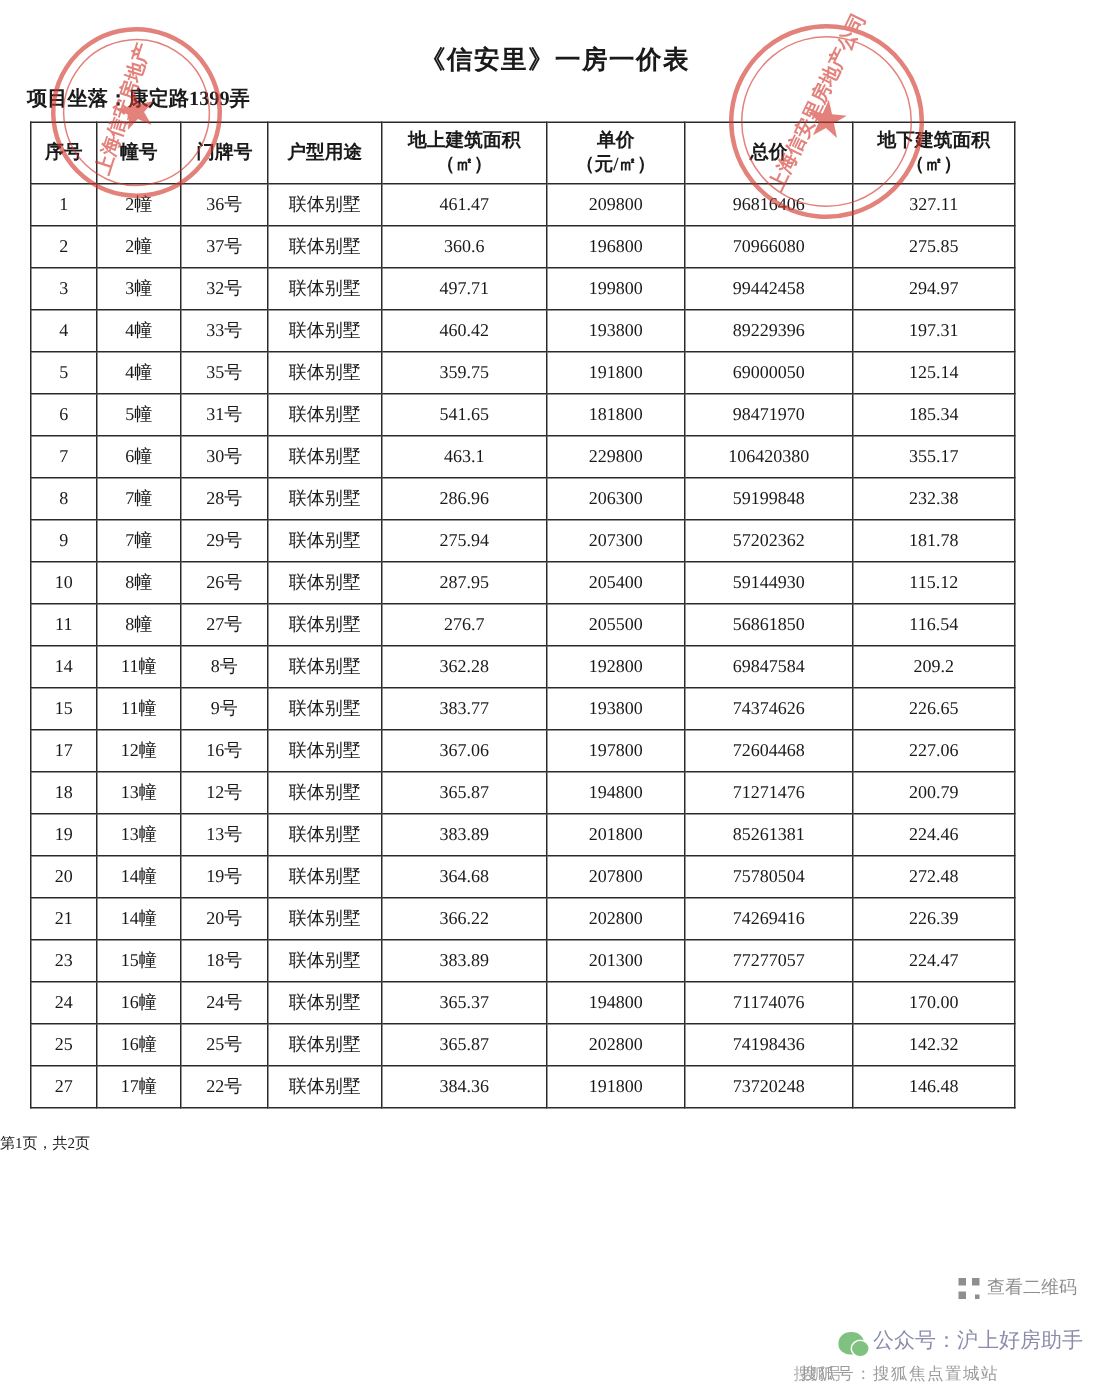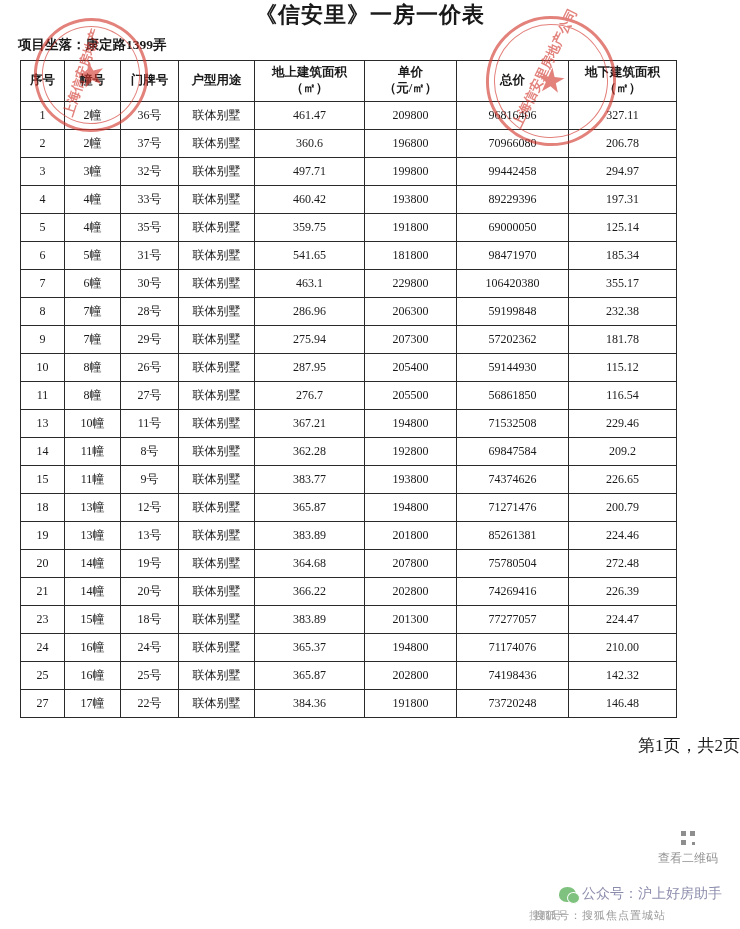--- a/index.html
+++ b/index.html
@@ -15,23 +15,24 @@
     position: relative;
     overflow: hidden;
   }
   .page {
     position: relative;
     width: 740px;
     height: 929px;
   }
   .doc-title {
     text-align: center;
-    font-size: 22px;
+    font-size: 17px;
     font-weight: bold;
     letter-spacing: 1px;
+    padding-top: 28px;
     padding-bottom: 6px;
   }
   .subtitle {
     font-size: 13.5px;
     font-weight: bold;
     padding-left: 18px;
     padding-bottom: 6px;
   }
   table.price-table {
     border-collapse: collapse;
@@ -60,24 +61,23 @@
   .col-idx { width: 44px; }
   .col-bldg { width: 56px; }
   .col-door { width: 58px; }
   .col-type { width: 76px; }
   .col-area { width: 110px; }
   .col-unit { width: 92px; }
   .col-total { width: 112px; }
   .col-under { width: 108px; }
   .num { font-family: "Liberation Serif", serif; }
   .footer-page {
-    text-align: right;
-    font-size: 17px;
+    text-align: left;
+    font-size: 10px;
     margin-top: 16px;
-    margin-left: 48px;
   }
   
   .stamp {
     position: absolute;
     border: 3px solid #d2352c;
     border-radius: 50%;
     opacity: 0.62;
     pointer-events: none;
   }
   .stamp-left {
@@ -134,37 +134,36 @@
     position: absolute;
     right: 22px;
     bottom: 62px;
     display: flex;
     align-items: center;
     gap: 5px;
     opacity: 0.55;
     font-size: 12px;
     color: #333;
     font-family: "Liberation Sans", sans-serif;
-    flex-direction: column;
   }
   .qr-box {
     width: 14px;
     height: 14px;
     background:
       linear-gradient(#333 0 0) 0 0/5px 5px no-repeat,
       linear-gradient(#333 0 0) 100% 0/5px 5px no-repeat,
       linear-gradient(#333 0 0) 0 100%/5px 5px no-repeat,
       linear-gradient(#333 0 0) 100% 100%/3px 3px no-repeat;
   }
   .wm-wechat {
     position: absolute;
     right: 18px;
     bottom: 26px;
     display: flex;
-    align-items: center;
+    align-items: flex-end;
     gap: 6px;
     color: #5b5b8a;
     opacity: 0.7;
     font-size: 14px;
     font-family: "Liberation Sans", sans-serif;
   }
   .wechat-icon {
     width: 17px;
     height: 15px;
     background: #4aa94a;
@@ -288,21 +287,21 @@
           <td class="num">327.11</td>
         </tr>
         <tr>
           <td>2</td>
           <td>2幢</td>
           <td>37号</td>
           <td>联体别墅</td>
           <td class="num">360.6</td>
           <td class="num">196800</td>
           <td class="num">70966080</td>
-          <td class="num">206.78</td>
+          <td class="num">275.85</td>
         </tr>
         <tr>
           <td>3</td>
           <td>3幢</td>
           <td>32号</td>
           <td>联体别墅</td>
           <td class="num">497.71</td>
           <td class="num">199800</td>
           <td class="num">99442458</td>
           <td class="num">294.97</td>
@@ -381,50 +380,50 @@
           <td>11</td>
           <td>8幢</td>
           <td>27号</td>
           <td>联体别墅</td>
           <td class="num">276.7</td>
           <td class="num">205500</td>
           <td class="num">56861850</td>
           <td class="num">116.54</td>
         </tr>
         <tr>
-          <td>13</td>
-          <td>10幢</td>
-          <td>11号</td>
-          <td>联体别墅</td>
-          <td class="num">367.21</td>
-          <td class="num">194800</td>
-          <td class="num">71532508</td>
-          <td class="num">229.46</td>
-        </tr>
-        <tr>
           <td>14</td>
           <td>11幢</td>
           <td>8号</td>
           <td>联体别墅</td>
           <td class="num">362.28</td>
           <td class="num">192800</td>
           <td class="num">69847584</td>
           <td class="num">209.2</td>
         </tr>
         <tr>
           <td>15</td>
           <td>11幢</td>
           <td>9号</td>
           <td>联体别墅</td>
           <td class="num">383.77</td>
           <td class="num">193800</td>
           <td class="num">74374626</td>
           <td class="num">226.65</td>
         </tr>
         <tr>
+          <td>17</td>
+          <td>12幢</td>
+          <td>16号</td>
+          <td>联体别墅</td>
+          <td class="num">367.06</td>
+          <td class="num">197800</td>
+          <td class="num">72604468</td>
+          <td class="num">227.06</td>
+        </tr>
+        <tr>
           <td>18</td>
           <td>13幢</td>
           <td>12号</td>
           <td>联体别墅</td>
           <td class="num">365.87</td>
           <td class="num">194800</td>
           <td class="num">71271476</td>
           <td class="num">200.79</td>
         </tr>
         <tr>
@@ -468,21 +467,21 @@
           <td class="num">224.47</td>
         </tr>
         <tr>
           <td>24</td>
           <td>16幢</td>
           <td>24号</td>
           <td>联体别墅</td>
           <td class="num">365.37</td>
           <td class="num">194800</td>
           <td class="num">71174076</td>
-          <td class="num">210.00</td>
+          <td class="num">170.00</td>
         </tr>
         <tr>
           <td>25</td>
           <td>16幢</td>
           <td>25号</td>
           <td>联体别墅</td>
           <td class="num">365.87</td>
           <td class="num">202800</td>
           <td class="num">74198436</td>
           <td class="num">142.32</td>

